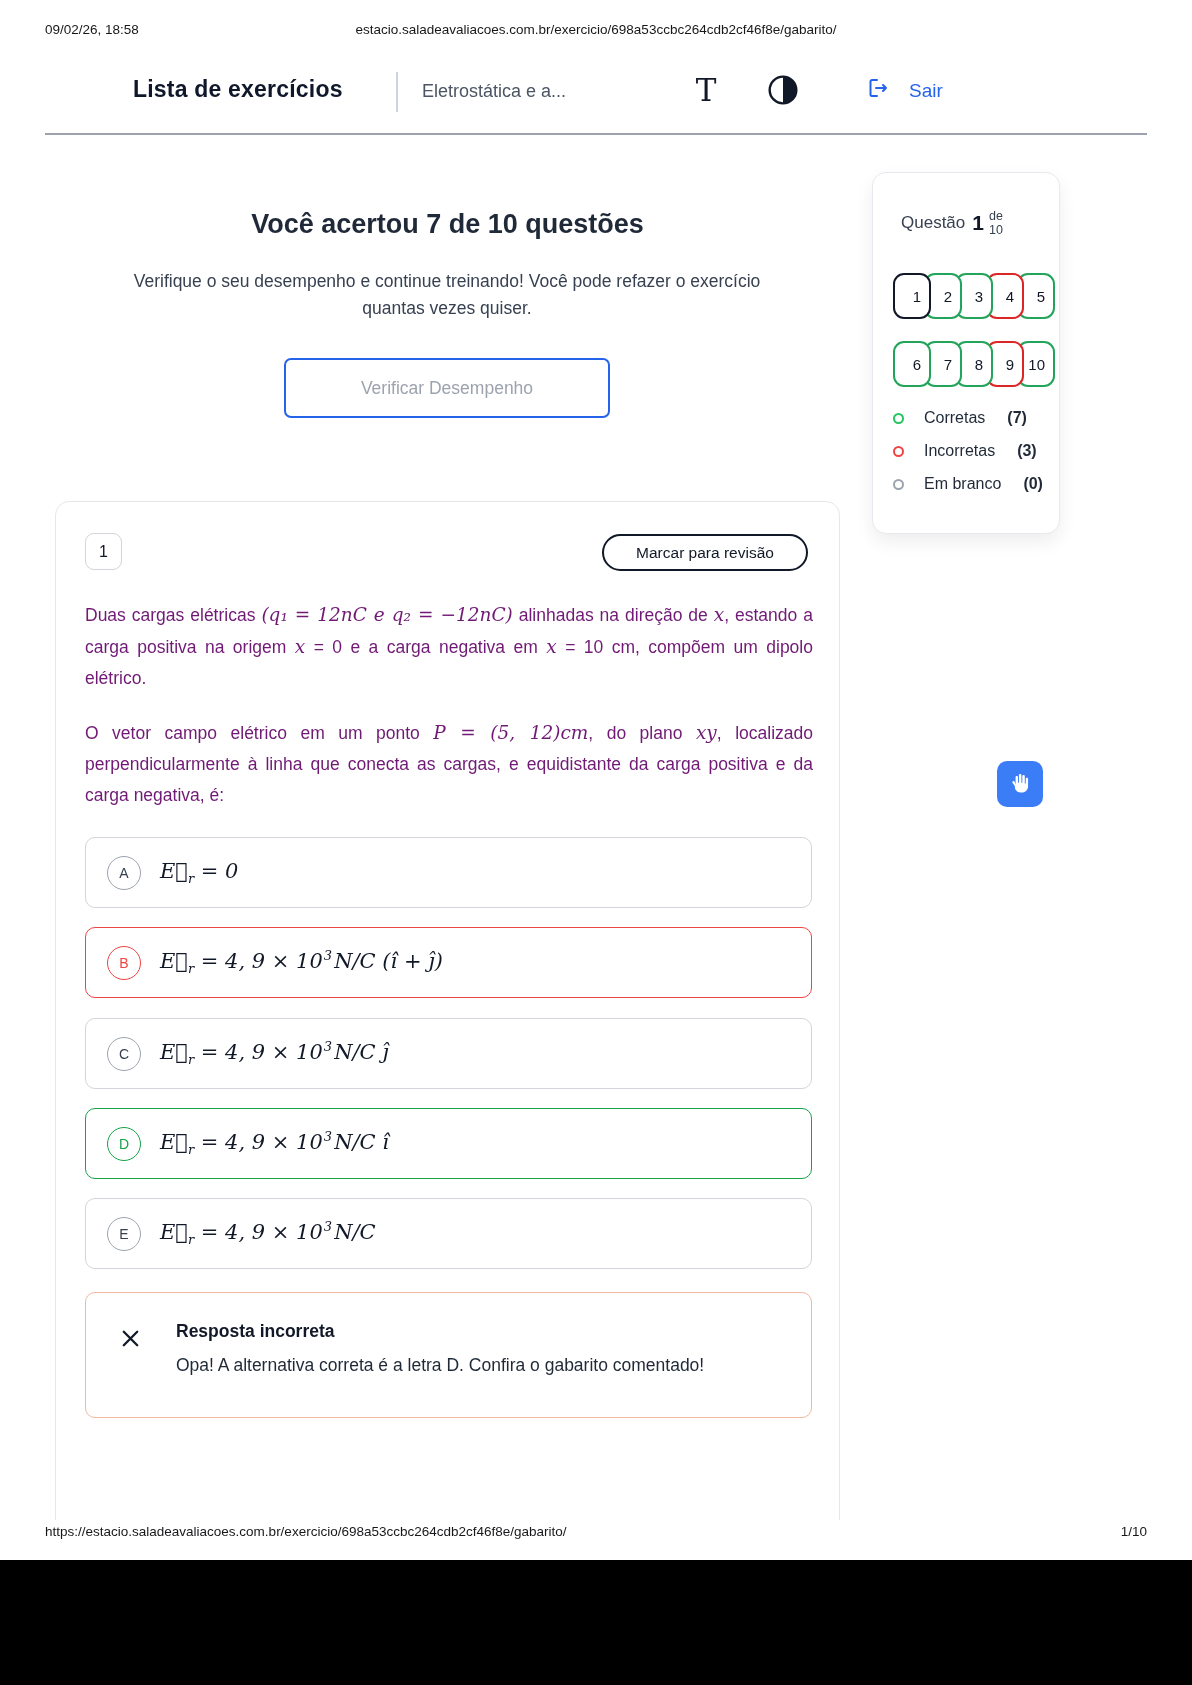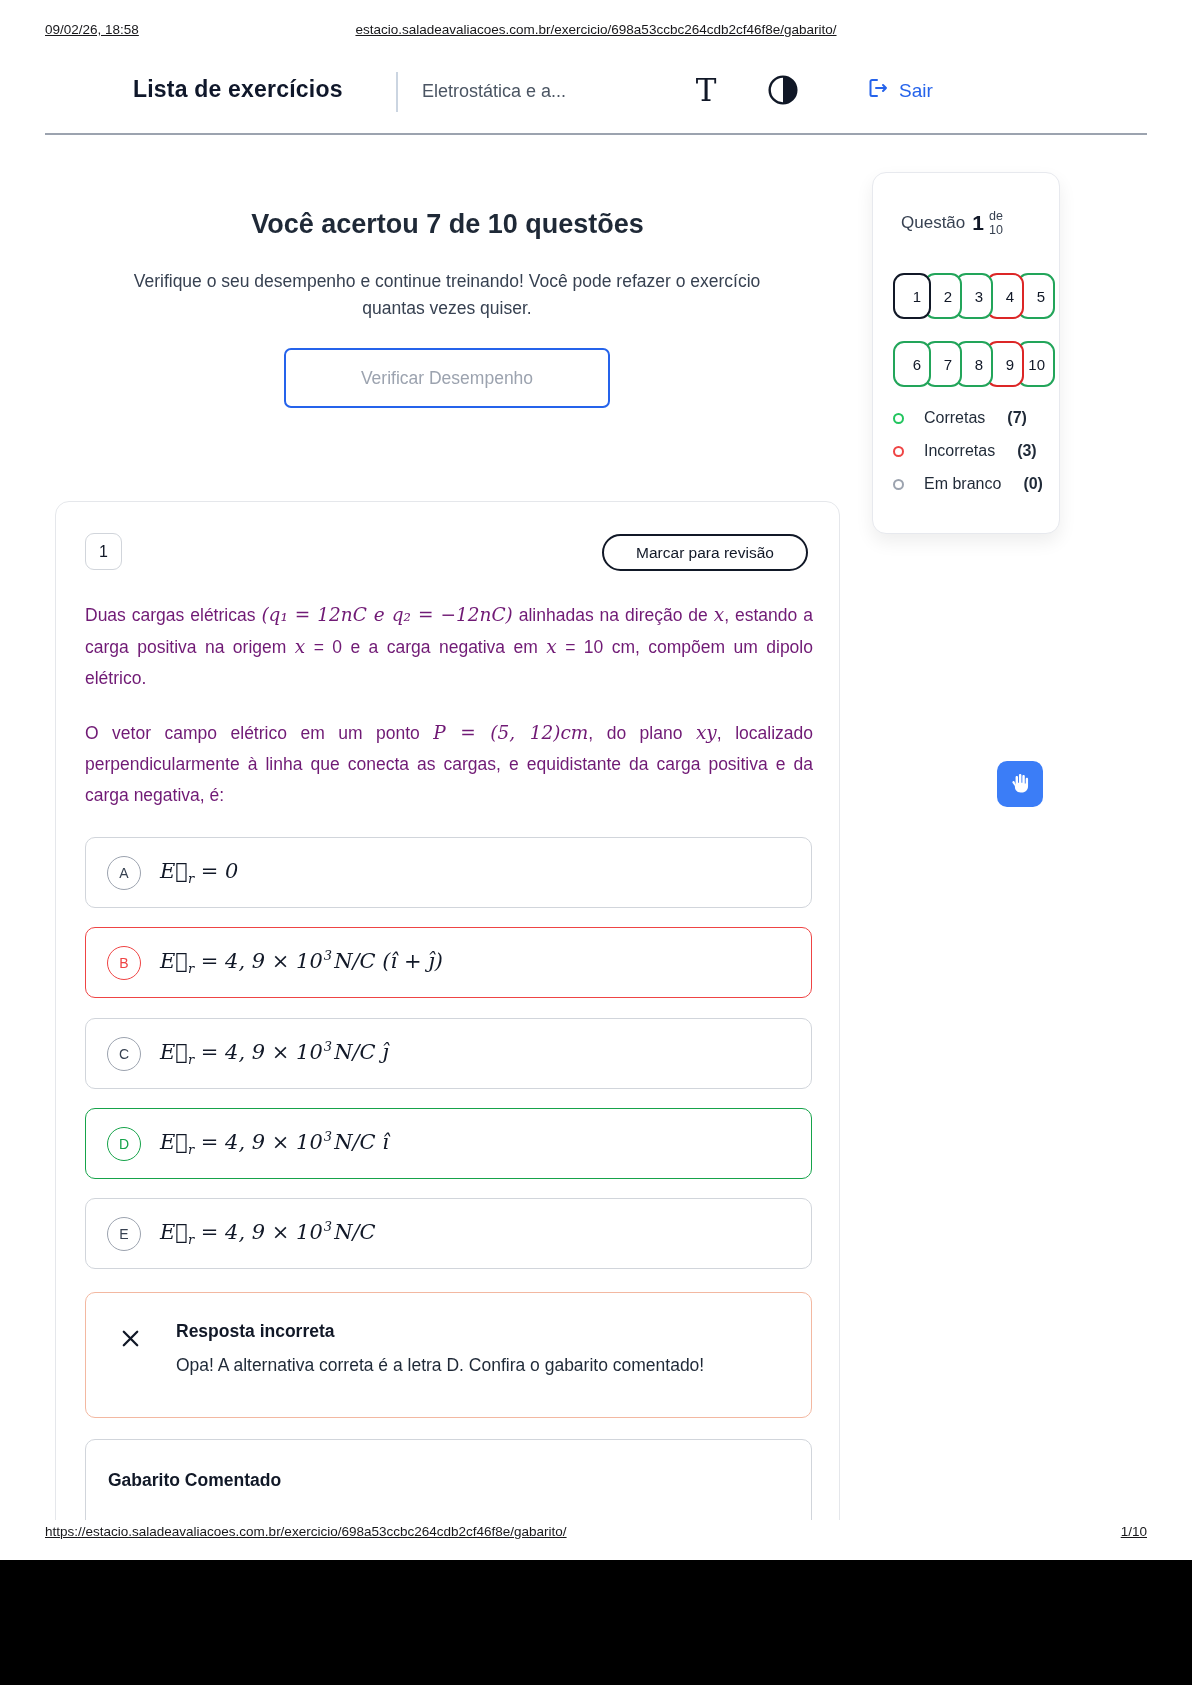--- a/index.html
+++ b/index.html
@@ -2,42 +2,42 @@
 <html><head>
 <meta charset="utf-8">
 <style>
   * { margin:0; padding:0; box-sizing:border-box; }
   html,body { background:#ffffff; }
   #screen {
     position:relative; width:1192px; height:1685px; background:#ffffff;
     font-family:"Liberation Sans", sans-serif; color:#1f2937; overflow:hidden;
   }
   
-  .print-line { position:absolute; font-size:13.5px; color:#18181b;text-decoration:underline; }
+  .print-line { position:absolute; font-size:13.5px; color:#18181b; }
   #print-datetime { left:45px; top:22px; }
   #print-url-top { left:0; right:0; top:22px; text-align:center; }
   #print-url-bottom { left:45px; top:1524px; }
   #print-page { right:45px; top:1524px; }
   #pdf-black-bar { position:absolute; left:0; top:1560px; width:100%; height:125px; background:#000; }
 
   
   #app-title { position:absolute; left:133px; top:76px; font-size:23px; font-weight:700; color:#0f172a; letter-spacing:.2px; }
   #header-divider { position:absolute; left:396px; top:72px; width:2px; height:40px; background:#cbd5e1; }
   #exercise-name { position:absolute; left:422px; top:81px; font-size:18px; color:#4b5563; }
   #text-size-btn { position:absolute; left:688px; top:70px; width:36px; height:40px; background:none; border:none; cursor:pointer;
     font-family:"DejaVu Serif", serif; font-size:31px; color:#111827; text-align:center; }
   #contrast-btn { position:absolute; left:766px; top:74px; width:34px; height:34px; background:none; border:none; cursor:pointer; }
-  #logout-btn { position:absolute; left:866px; top:76px; display:flex; align-items:center; gap:9px;
+  #logout-btn { position:absolute; left:866px; top:76px; display:flex; align-items:center; gap:19px;
     background:none; border:none; cursor:pointer; color:#2563eb; font-size:19px; font-family:inherit; }
   #header-rule { position:absolute; left:45px; right:45px; top:133px; height:2px; background:#9ca3af; }
 
   
   #results-title { position:absolute; left:55px; width:785px; top:209px; text-align:center; font-size:27px; font-weight:700; color:#1f2937; }
   #results-subtitle { position:absolute; left:112px; width:670px; top:268px; text-align:center; font-size:17.5px; line-height:1.55; color:#374151; }
-  #check-performance-btn { position:absolute; left:284px; top:348px; width:326px; height:60px; background:#fff;
+  #check-performance-btn { position:absolute; left:284px; top:358px; width:326px; height:60px; background:#fff;
     border:2px solid #2563eb; border-radius:7px; color:#9ca3af; font-size:17.5px; font-family:inherit; cursor:pointer; }
 
   
   #progress-card { position:absolute; left:872px; top:172px; width:188px; height:362px; background:#fff;
     border:1px solid #e7e9ee; border-radius:14px; box-shadow:0 8px 18px rgba(0,0,0,.07); }
   #progress-head { position:absolute; left:20px; top:36px; display:flex; align-items:center;margin-left:8px; }
   #progress-label { font-size:17px; color:#374151; }
   #progress-current { font-size:21px; font-weight:700; color:#111827; margin-left:7px; }
   #progress-of-wrap { margin-left:5px; font-size:12.5px; line-height:1.15; color:#374151; }
   .pill-row { position:absolute; left:20px; display:flex; }
@@ -213,20 +213,17 @@
       <div id="feedback-box">
         <span id="feedback-x">
           <svg width="23" height="23" viewBox="0 0 24 24" fill="none" stroke="#111827" stroke-width="2.4" stroke-linecap="round">
             <path d="M5 5 L19 19 M19 5 L5 19"></path>
           </svg>
         </span>
         <div id="feedback-title">Resposta incorreta</div>
         <div id="feedback-body">Opa! A alternativa correta é a letra D. Confira o gabarito comentado!</div>
       </div>
 
-      <div id="gabarito-box">
-        <div id="gabarito-title">Gabarito Comentado</div>
-      </div>
 
     </div>
   </div>
 
 </div>
 
 </body></html>

